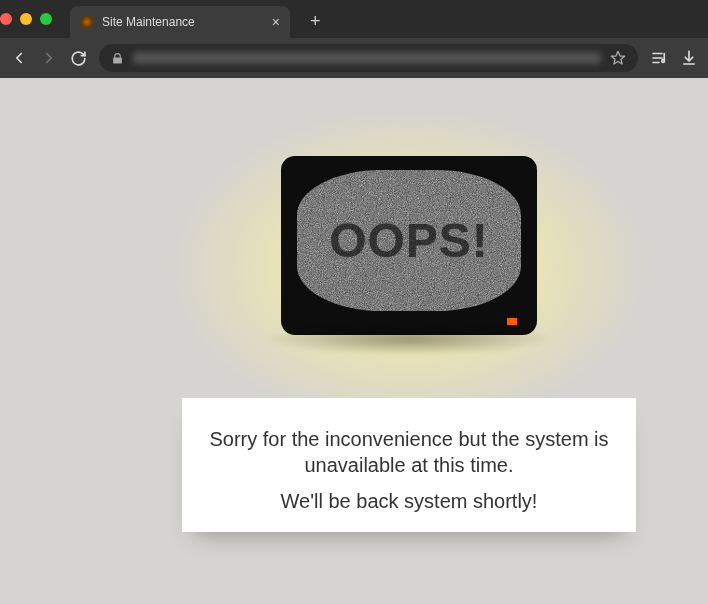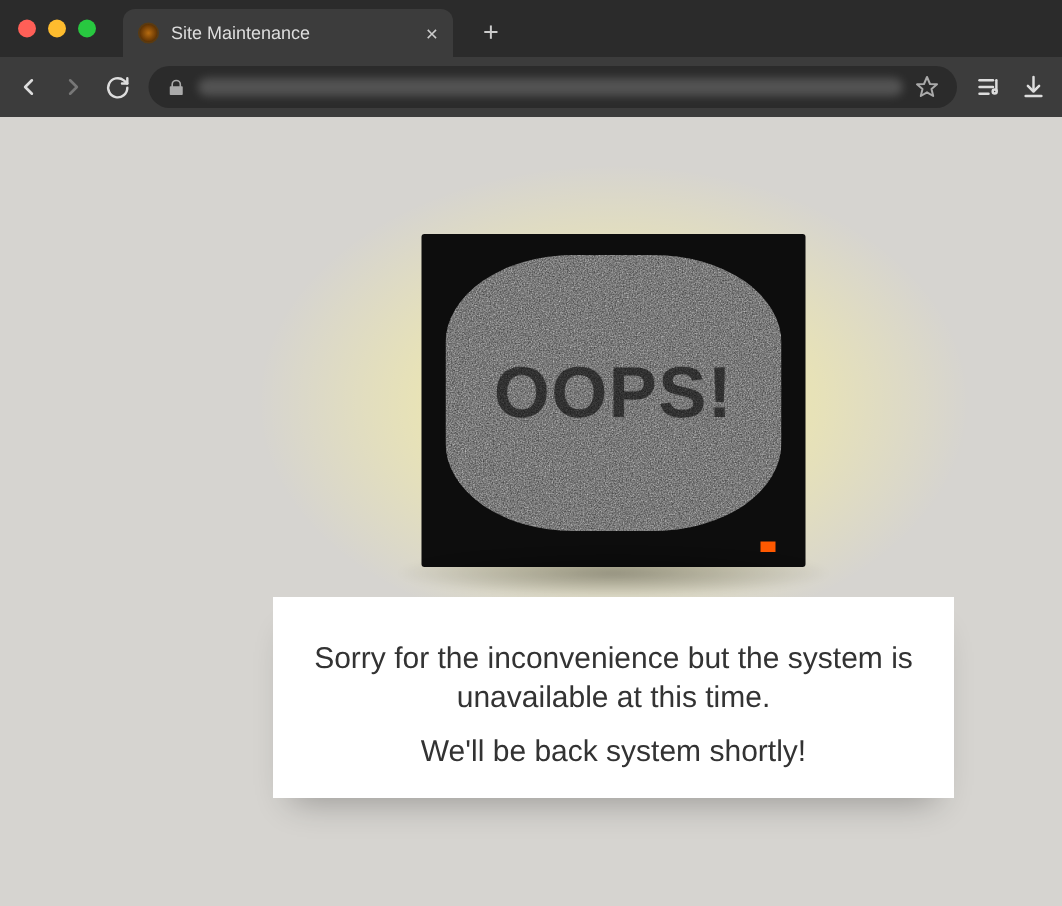--- a/index.html
+++ b/index.html
@@ -9,21 +9,21 @@
       font-family: -apple-system, BlinkMacSystemFont, "Segoe UI", Arial, sans-serif;
       background: #d6d4d0;
       overflow: hidden;
     }
     
     .browser-header {
       background: #2b2b2b;
       height: 38px;
       display: flex;
       align-items: center;
-      padding: 0 12px;
+      padding: 0 0;
       gap: 8px;
     }
     .traffic-lights { display: flex; gap: 8px; margin-right: 10px; }
     .tl { width: 12px; height: 12px; border-radius: 50%; }
     .tl-red { background: #ff5f57; }
     .tl-yellow { background: #febc2e; }
     .tl-green { background: #28c840; }
     .tab {
       background: #3c3c3c;
       height: 32px;
@@ -101,23 +101,23 @@
       width: 480px; height: 320px;
       background: radial-gradient(ellipse at center, rgba(255,245,150,0.95) 0%, rgba(255,245,150,0.55) 30%, rgba(214,212,208,0) 70%);
       pointer-events: none;
     }
     .tv {
       position: absolute;
       top: 78px;
       left: 50%;
       transform: translateX(calc(-50% + 55px));
       width: 256px;
-      height: 222px;
+      height: 179px;
       background: #0d0d0d;
-      border-radius: 2px;
+      border-radius: 14px;
     }
     .tv::after{
       content:"";
       position:absolute;
       left: -18px; right: -18px; bottom: -20px; height: 32px;
       background: radial-gradient(ellipse at center, rgba(0,0,0,0.35) 0%, rgba(0,0,0,0) 70%);
       filter: blur(2px);
     }
     .screen {
       position: absolute;

